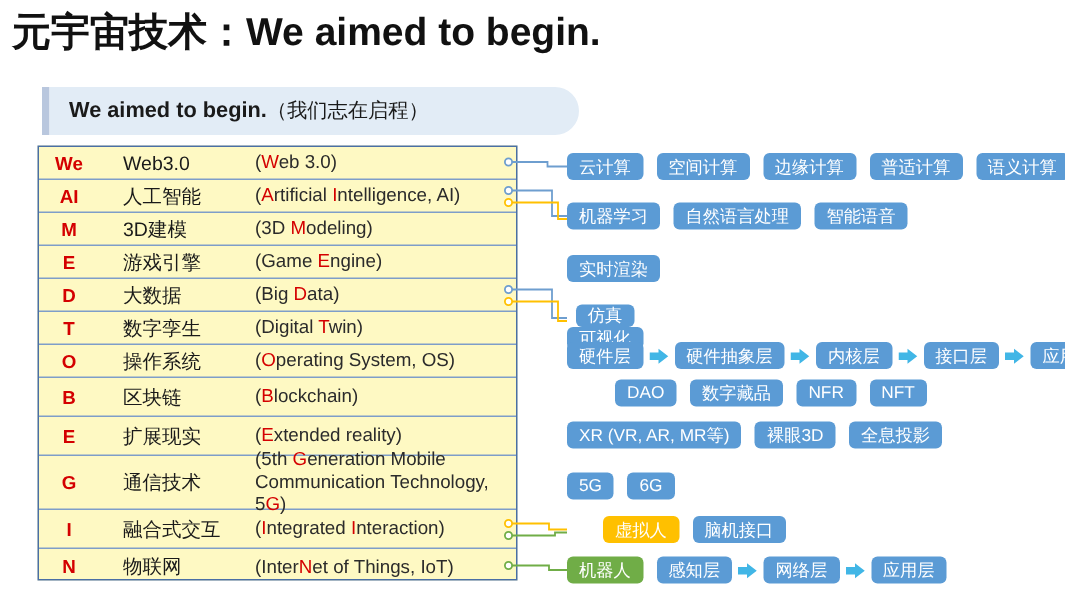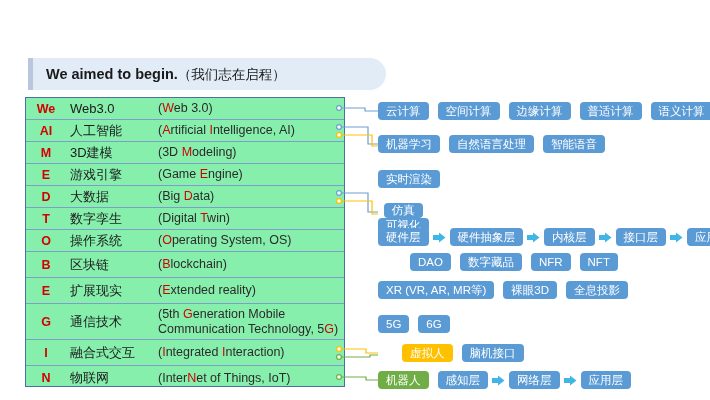--- a/index.html
+++ b/index.html
@@ -31,35 +31,35 @@
   .subhead-text{
     position:absolute;left:18px;top:0;height:32px;line-height:32px;
     font-size:14.5px;color:#1a1a1a;white-space:nowrap;
   }
   .subhead-text b{font-weight:bold;}
   .subhead-cn{font-weight:normal;font-size:13.5px;}
 
   
   .table{
     position:absolute;left:25px;top:97px;width:320px;height:290px;
-    border:1.4px solid #4a6fa5;box-sizing:border-box;background:#86efac;
+    border:1.4px solid #4a6fa5;box-sizing:border-box;background:#fef9c3;
   }
   .trow{
     display:flex;align-items:center;
     border-bottom:1px solid #7e9ec9;
     box-sizing:border-box;
   }
   .trow:last-child{border-bottom:none;}
   .c-letter{
     width:40px;flex:0 0 40px;text-align:center;
     color:#d40000;font-weight:bold;font-size:12.5px;
   }
   .c-cn{
     width:85px;flex:0 0 85px;text-align:left;padding-left:4px;
-    color:#1a1a1a;font-size:13px;
+    color:#1a1a1a;font-size:13px;margin-left:12px;
   }
   .c-en{
     flex:1 1 auto;text-align:left;padding-left:3px;
     color:#2b2b2b;font-size:12.5px;line-height:1.18;
   }
   .c-en .hl{color:#d40000;}
 
   
   .conn{position:absolute;left:0;top:0;width:710px;height:400px;pointer-events:none;}
 
@@ -77,20 +77,21 @@
   .arrow{
     width:13px;height:13px;margin-right:4px;flex:0 0 13px;position:relative;
   }
   .arrow svg{display:block;}
 </style>
 </head>
 <body>
 
 <div id="slide">
 
+  <div class="slide-title">元宇宙技术：We aimed to begin.</div>
 
   <div class="subhead-wrap">
     <div class="subhead-bar"></div>
     <div class="subhead-pill"></div>
     <div class="subhead-text">
       <b>We aimed to begin.</b><span class="subhead-cn">（我们志在启程）</span>
     </div>
   </div>
 
   <div class="table" id="term-table">

